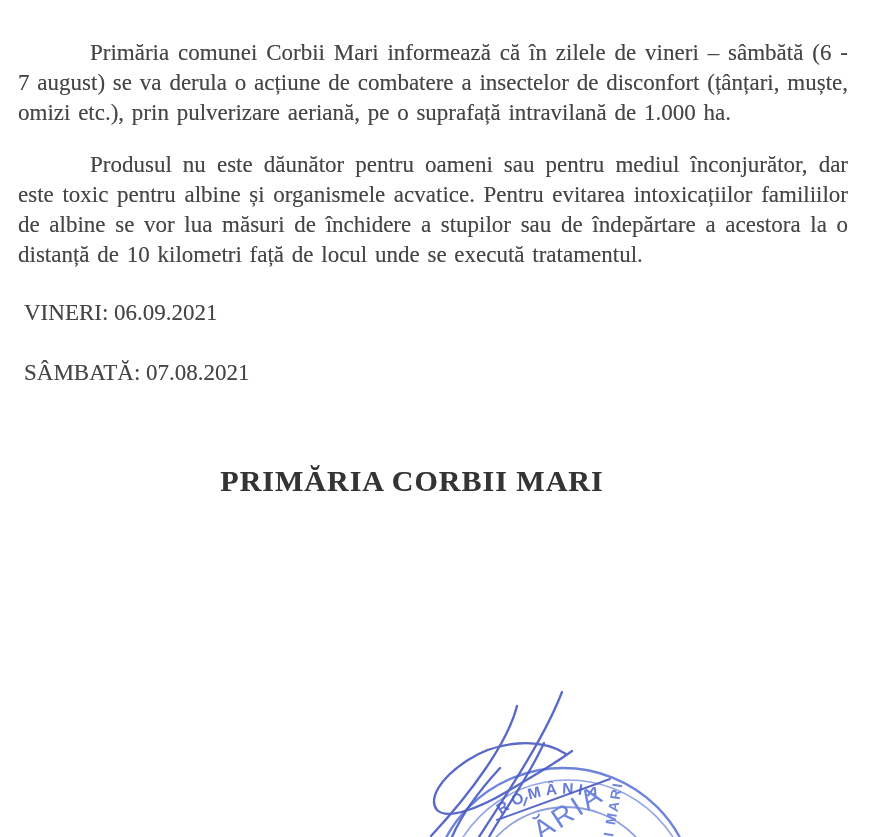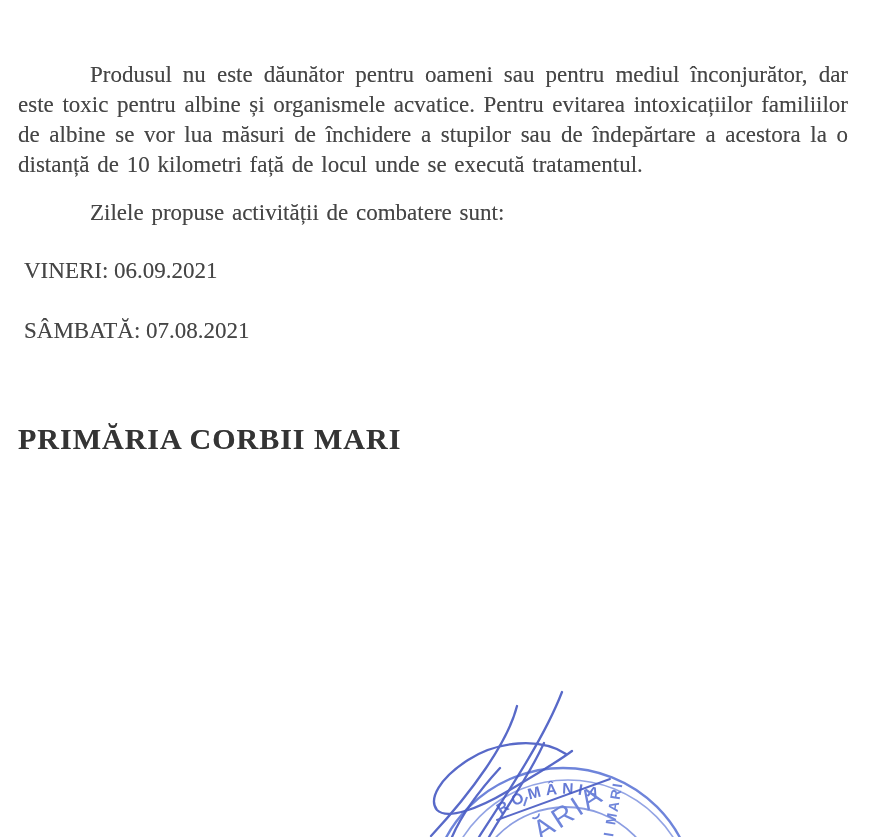--- a/index.html
+++ b/index.html
@@ -43,41 +43,42 @@
     color: #454545;
     text-shadow: 0 0 0.6px rgba(70,70,70,0.45);
   }
   .sched.s1 { margin-top: 28px; }
   .sched.s2 { margin-top: 30px; }
   .title {
     margin: 75px 0 0 0;
     font-size: 30px;
     line-height: 36px;
     font-weight: bold;
+    text-align: center;
     letter-spacing: 1px;
     color: #343434;
     text-shadow: 0 0 0.6px rgba(50,50,50,0.5);
     padding-right: 42px;
   }
   .overlay {
     position: absolute;
     top: 0;
     left: 0;
     z-index: 2;
     pointer-events: none;
   }
 </style>
 </head>
 <body>
 
 <div class="page">
 
   <div class="body-text">
+    <p class="para p1">Primăria comunei Corbii Mari informează că în zilele de vineri – sâmbătă (6 - 7 august) se va derula o acțiune de combatere a insectelor de disconfort (țânțari, muște, omizi etc.), prin pulverizare aeriană, pe o suprafață intravilană de 1.000 ha.</p>
     <p class="para p3">Produsul nu este dăunător pentru oameni sau pentru mediul înconjurător, dar este toxic pentru albine și organismele acvatice. Pentru evitarea intoxicațiilor familiilor de albine se vor lua măsuri de închidere a stupilor sau de îndepărtare a acestora la o distanță de 10 kilometri față de locul unde se execută tratamentul.</p>
-    <p class="para p5">Zilele propuse activității de combatere sunt:</p>
 
     <p class="sched s1">VINERI: 06.09.2021</p>
     <p class="sched s2">SÂMBATĂ: 07.08.2021</p>
 
     <h1 class="title">PRIMĂRIA CORBII MARI</h1>
   </div>
 
   <svg class="overlay" width="888" height="837" viewBox="0 0 888 837">
     <defs>
       <path id="arcRom" d="M 501 815 A 106 106 0 0 1 646 832" fill="none"></path>

